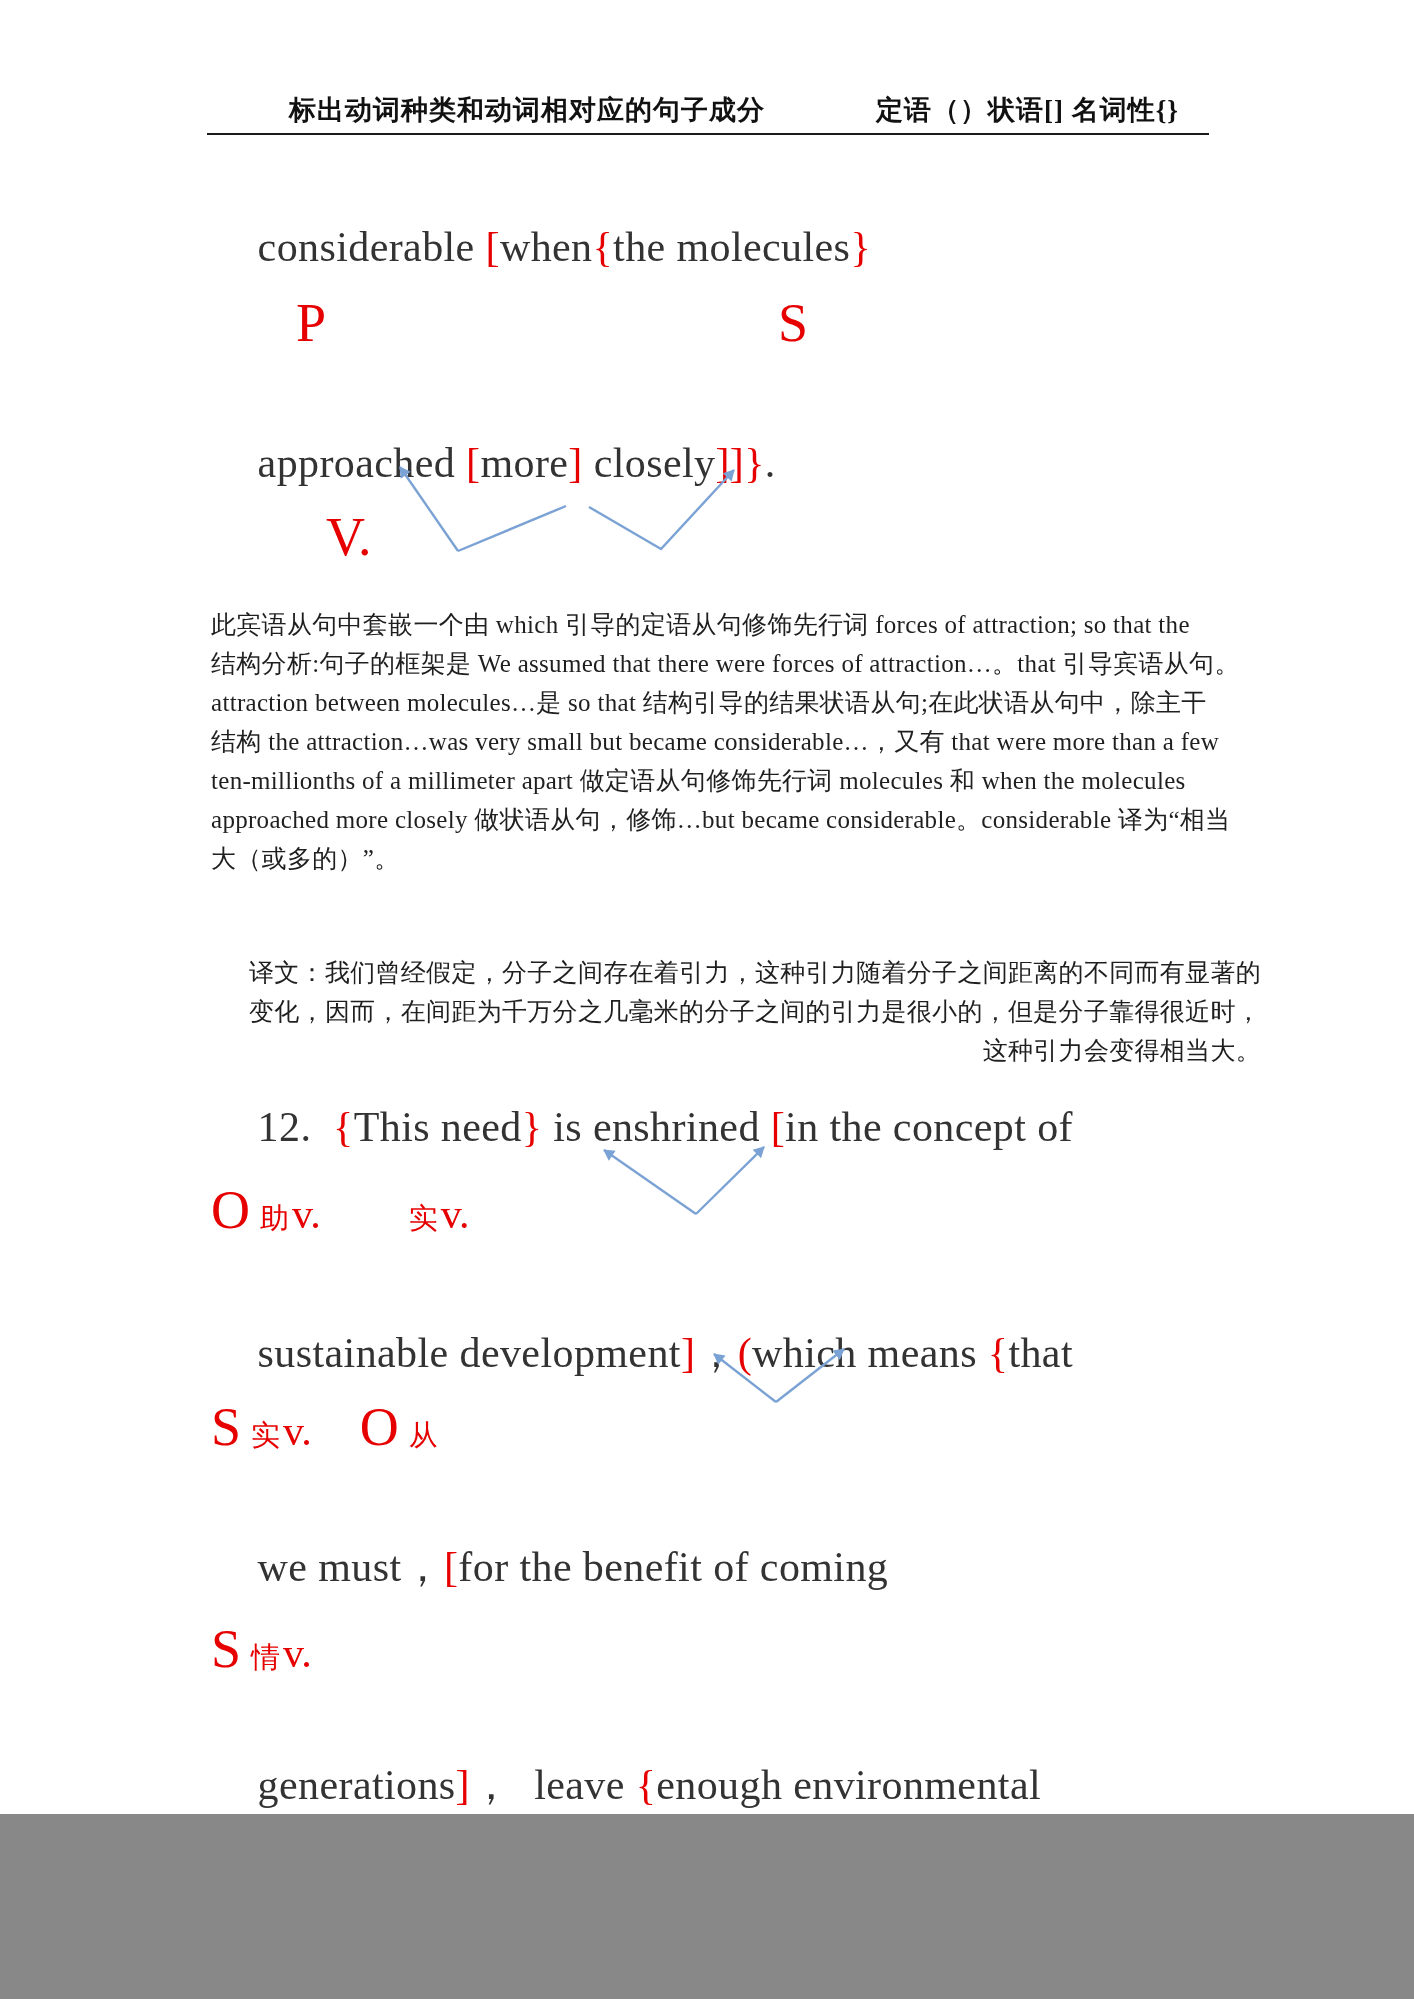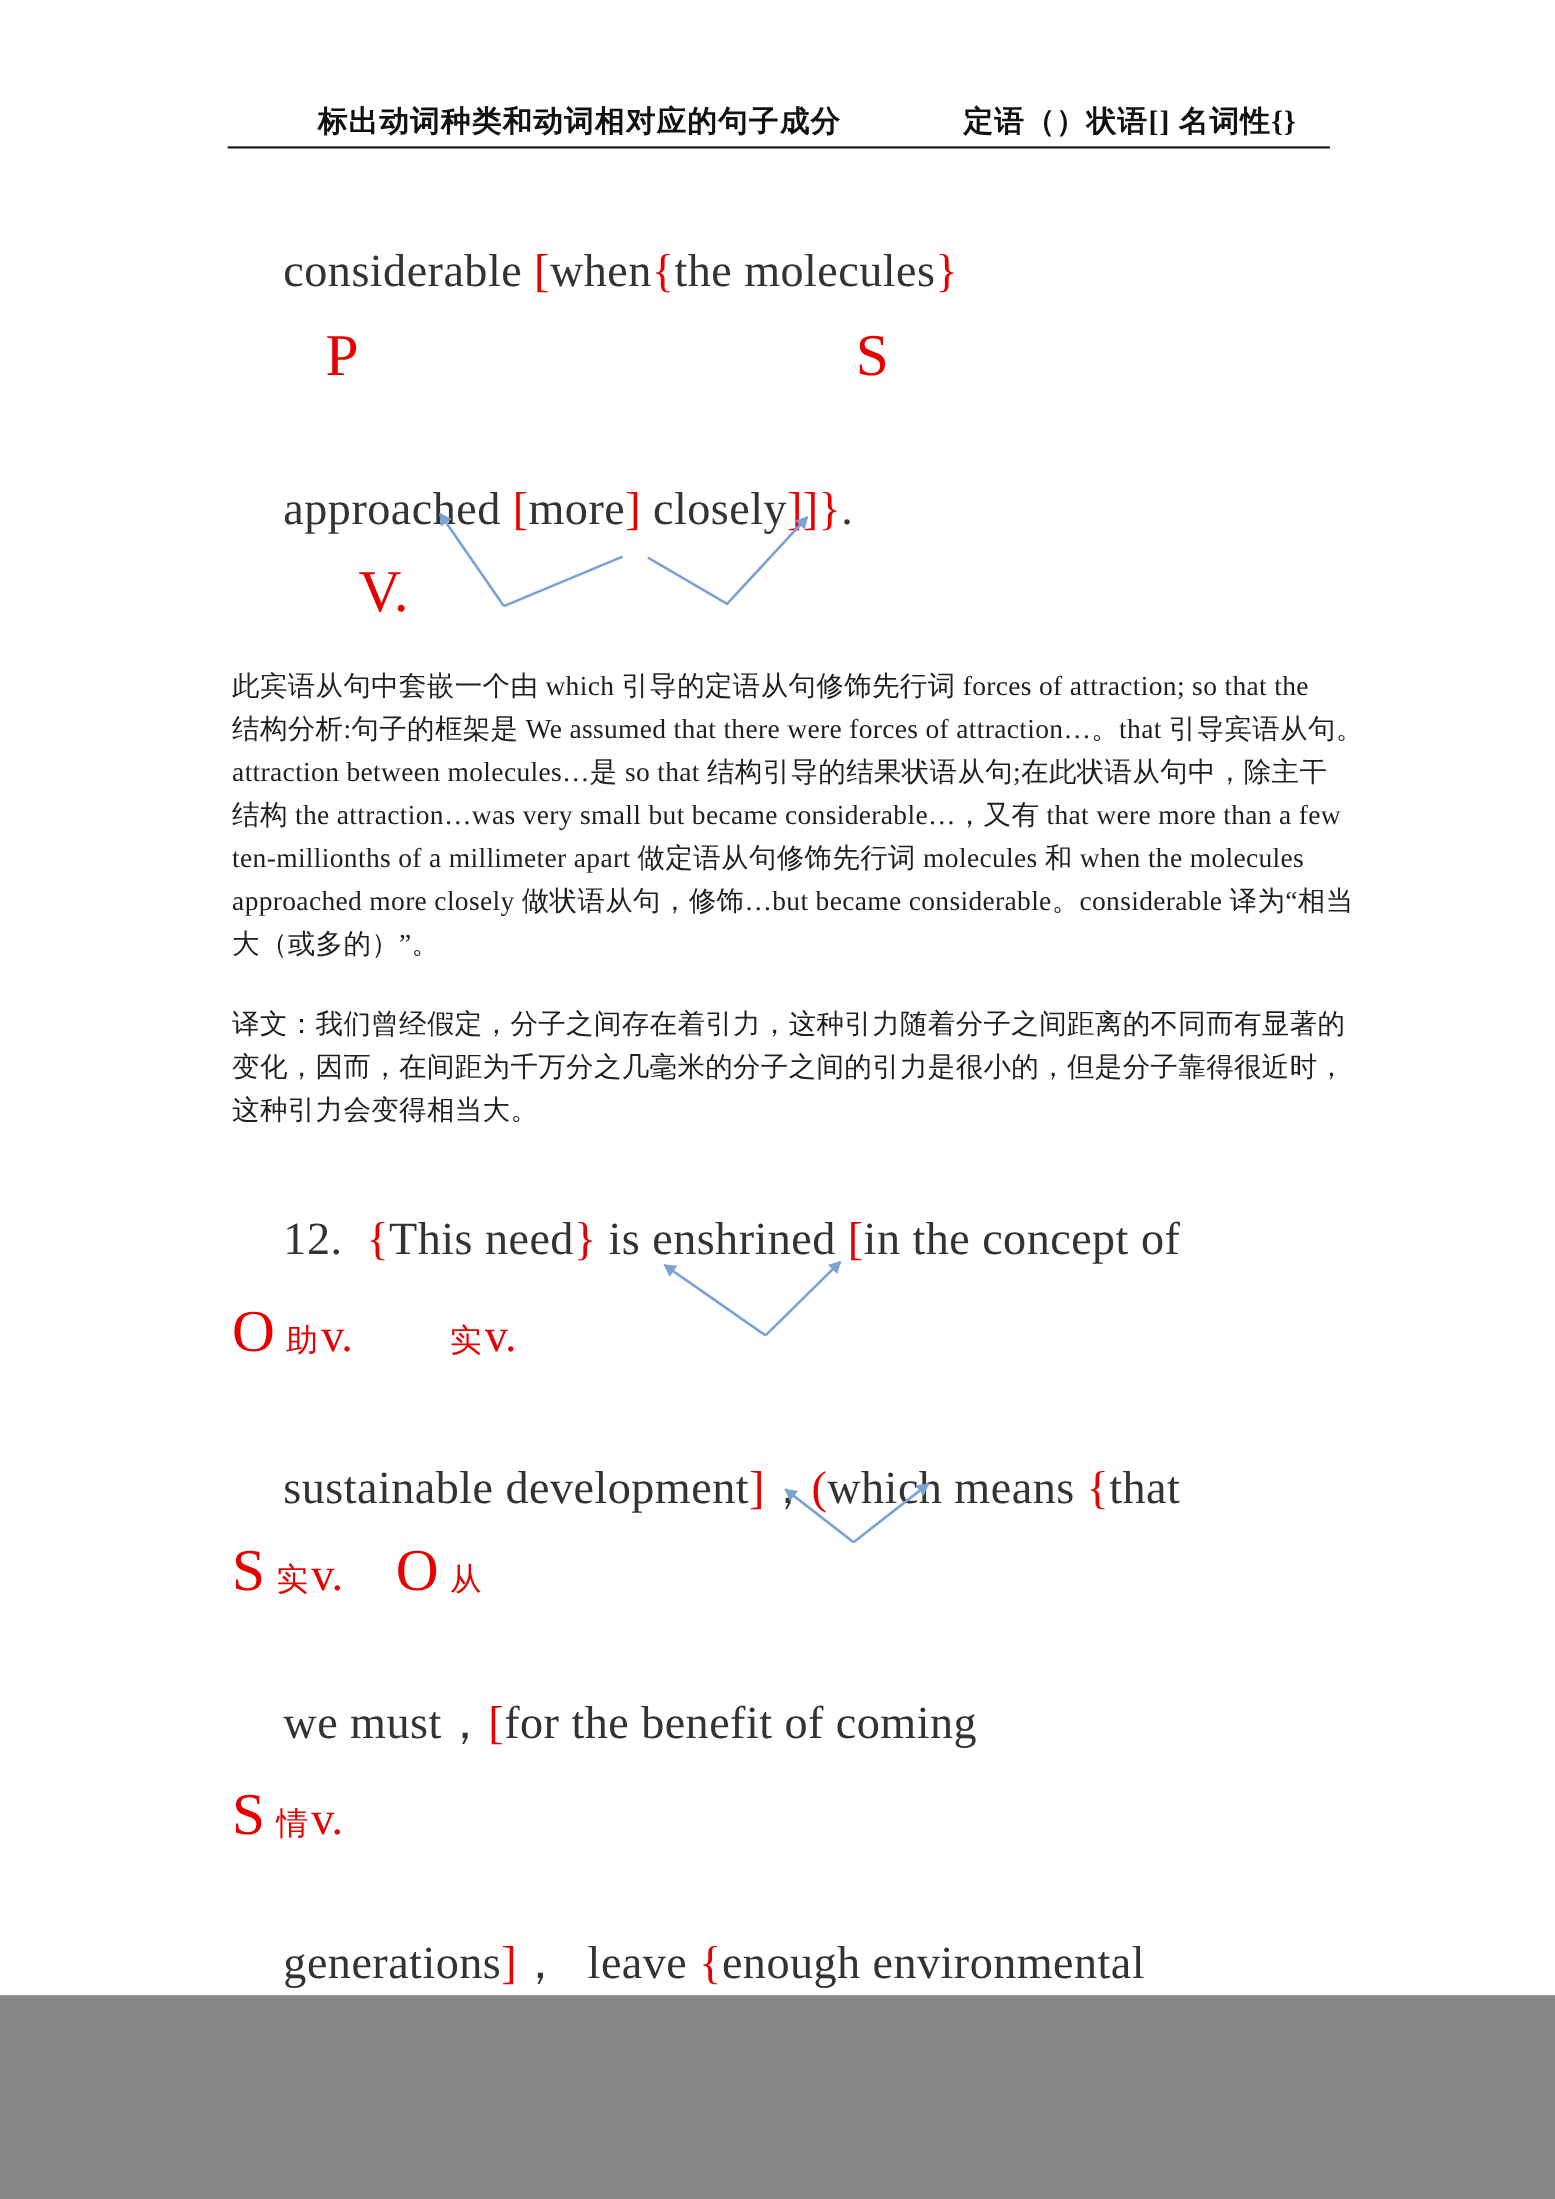--- a/index.html
+++ b/index.html
@@ -90,21 +90,21 @@
   <div class="para" style="top:605px;">
     <div class="pline">此宾语从句中套嵌一个由 which 引导的定语从句修饰先行词 forces of attraction; so that the</div>
     <div class="pline">结构分析:句子的框架是 We assumed that there were forces of attraction…。that 引导宾语从句。</div>
     <div class="pline">attraction between molecules…是 so that 结构引导的结果状语从句;在此状语从句中，除主干</div>
     <div class="pline">结构 the attraction…was very small but became considerable…，又有 that were more than a few</div>
     <div class="pline">ten-millionths of a millimeter apart 做定语从句修饰先行词 molecules 和 when the molecules</div>
     <div class="pline">approached more closely 做状语从句，修饰…but became considerable。considerable 译为“相当</div>
     <div class="pline">大（或多的）”。</div>
   </div>
 
-  <div class="para" style="top:912px;">
+  <div class="para" style="top:953px;text-align:right;">
     <div class="pline">译文：我们曾经假定，分子之间存在着引力，这种引力随着分子之间距离的不同而有显著的</div>
     <div class="pline">变化，因而，在间距为千万分之几毫米的分子之间的引力是很小的，但是分子靠得很近时，</div>
     <div class="pline">这种引力会变得相当大。</div>
   </div>
 
   <div class="bigline" style="top:1052px;">
     <span>12.  </span><span class="red">{</span><span>This need</span><span class="red">}</span><span> is enshrined </span><span class="red">[</span><span>in the concept of</span>
   </div>
 
   <div class="mrow" style="top:1183px;left:211px;">

